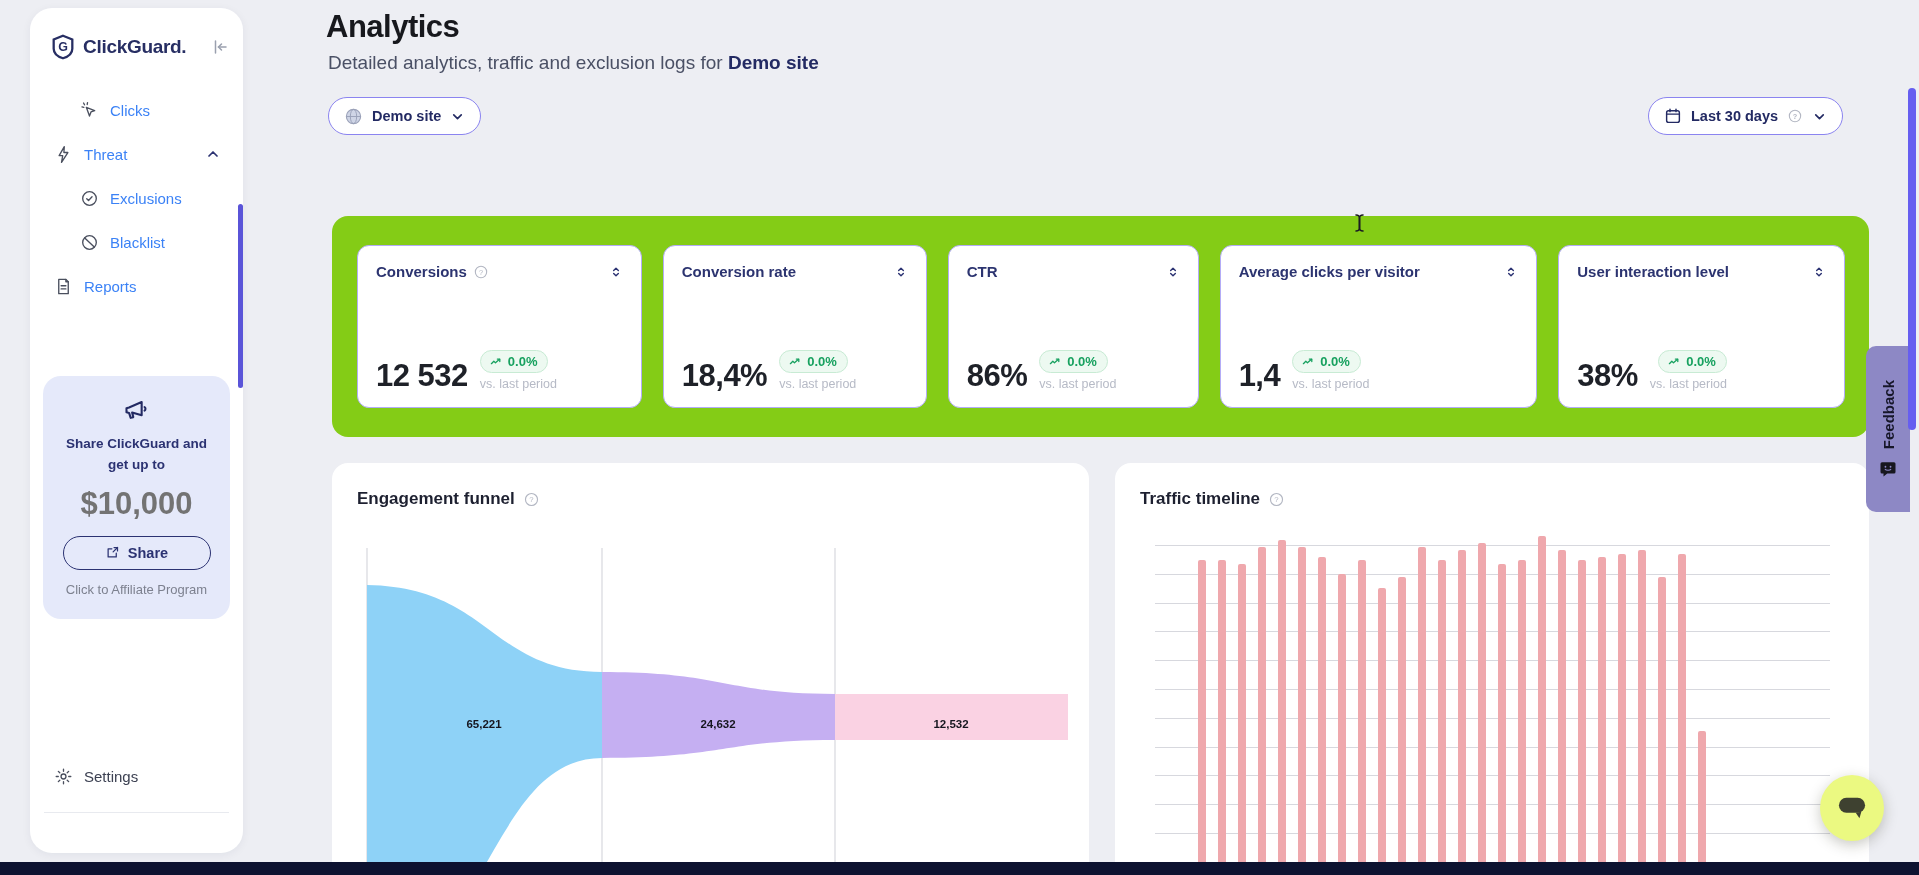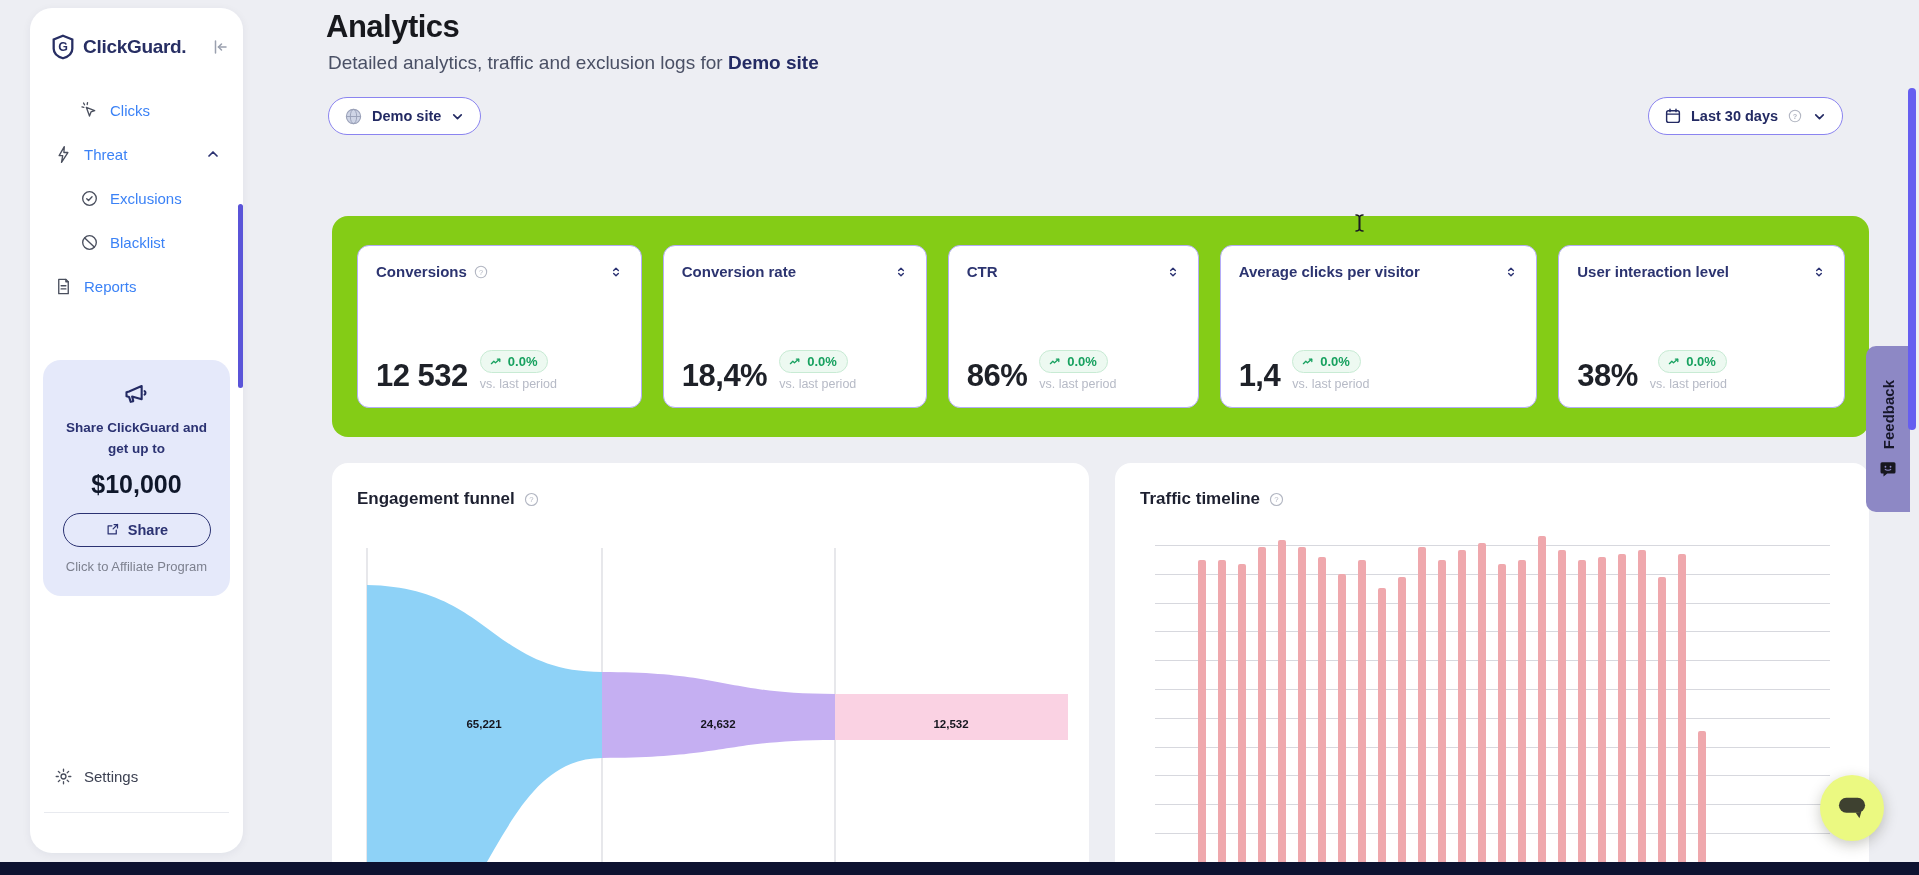--- a/index.html
+++ b/index.html
@@ -12,24 +12,24 @@
   .logo-row { display:flex; align-items:center; gap:7px; padding:26px 14px 14px 20px; }
   .logo-text { font-size:19px; font-weight:800; color:#272e63; letter-spacing:-0.3px; }
   .collapse-btn { margin-left:auto; cursor:pointer; display:flex; }
   .nav { padding:14px 10px 0 10px; }
   .nav-item { display:flex; align-items:center; gap:11px; height:44px; font-size:15px; color:#3b82f6; cursor:pointer; border-radius:8px; }
   .nav-item.indent { padding-left:40px; }
   .nav-item.top { padding-left:14px; }
   .nav-item .nav-chevron { margin-left:auto; margin-right:12px; display:flex; }
   .nav-indicator { position:absolute; right:0; top:196px; width:5px; height:184px; background:#5a54d8; border-radius:4px; }
 
-  .promo { margin:52px 13px 0 13px; background:#e5e9fa; border-radius:18px; padding:20px 12px 22px 12px; text-align:center; }
+  .promo { margin:68px 13px 0 13px; background:#e5e9fa; border-radius:18px; padding:20px 12px 22px 12px; text-align:center; }
   .promo-icon { display:flex; justify-content:center; margin-bottom:10px; }
   .promo-text { font-size:13.5px; line-height:1.55; color:#2b3272; font-weight:600; }
-  .promo-amount { font-size:25px; font-weight:800; color:#0f172a; margin-top:10px; }
+  .promo-amount { font-size:31px; font-weight:800; color:#737373; margin-top:10px; }
   .share-btn { margin:14px auto 0 auto; width:148px; height:34px; border:1.5px solid #2b3272; border-radius:17px;
                background:#fff0; display:flex; align-items:center; justify-content:center; gap:8px;
                font-size:14.5px; color:#2b3272; font-weight:600; cursor:pointer; }
   .affiliate { margin-top:12px; font-size:13px; color:#7d818f; }
 
   .sidebar-bottom { margin-top:auto; padding-bottom:22px; }
   .settings-row { display:flex; align-items:center; gap:11px; padding:0 10px 0 24px; height:44px; font-size:15px; color:#3c4152; cursor:pointer; }
   .sidebar-divider { height:1px; background:#e8eaef; margin:14px 14px 18px 14px; }
   .user-row { display:flex; align-items:center; gap:10px; padding:0 12px 0 18px; cursor:pointer; }
   .avatar { width:40px; height:40px; border-radius:50%; background:#a43ec5; color:#fff; font-size:12.5px; font-weight:700;

